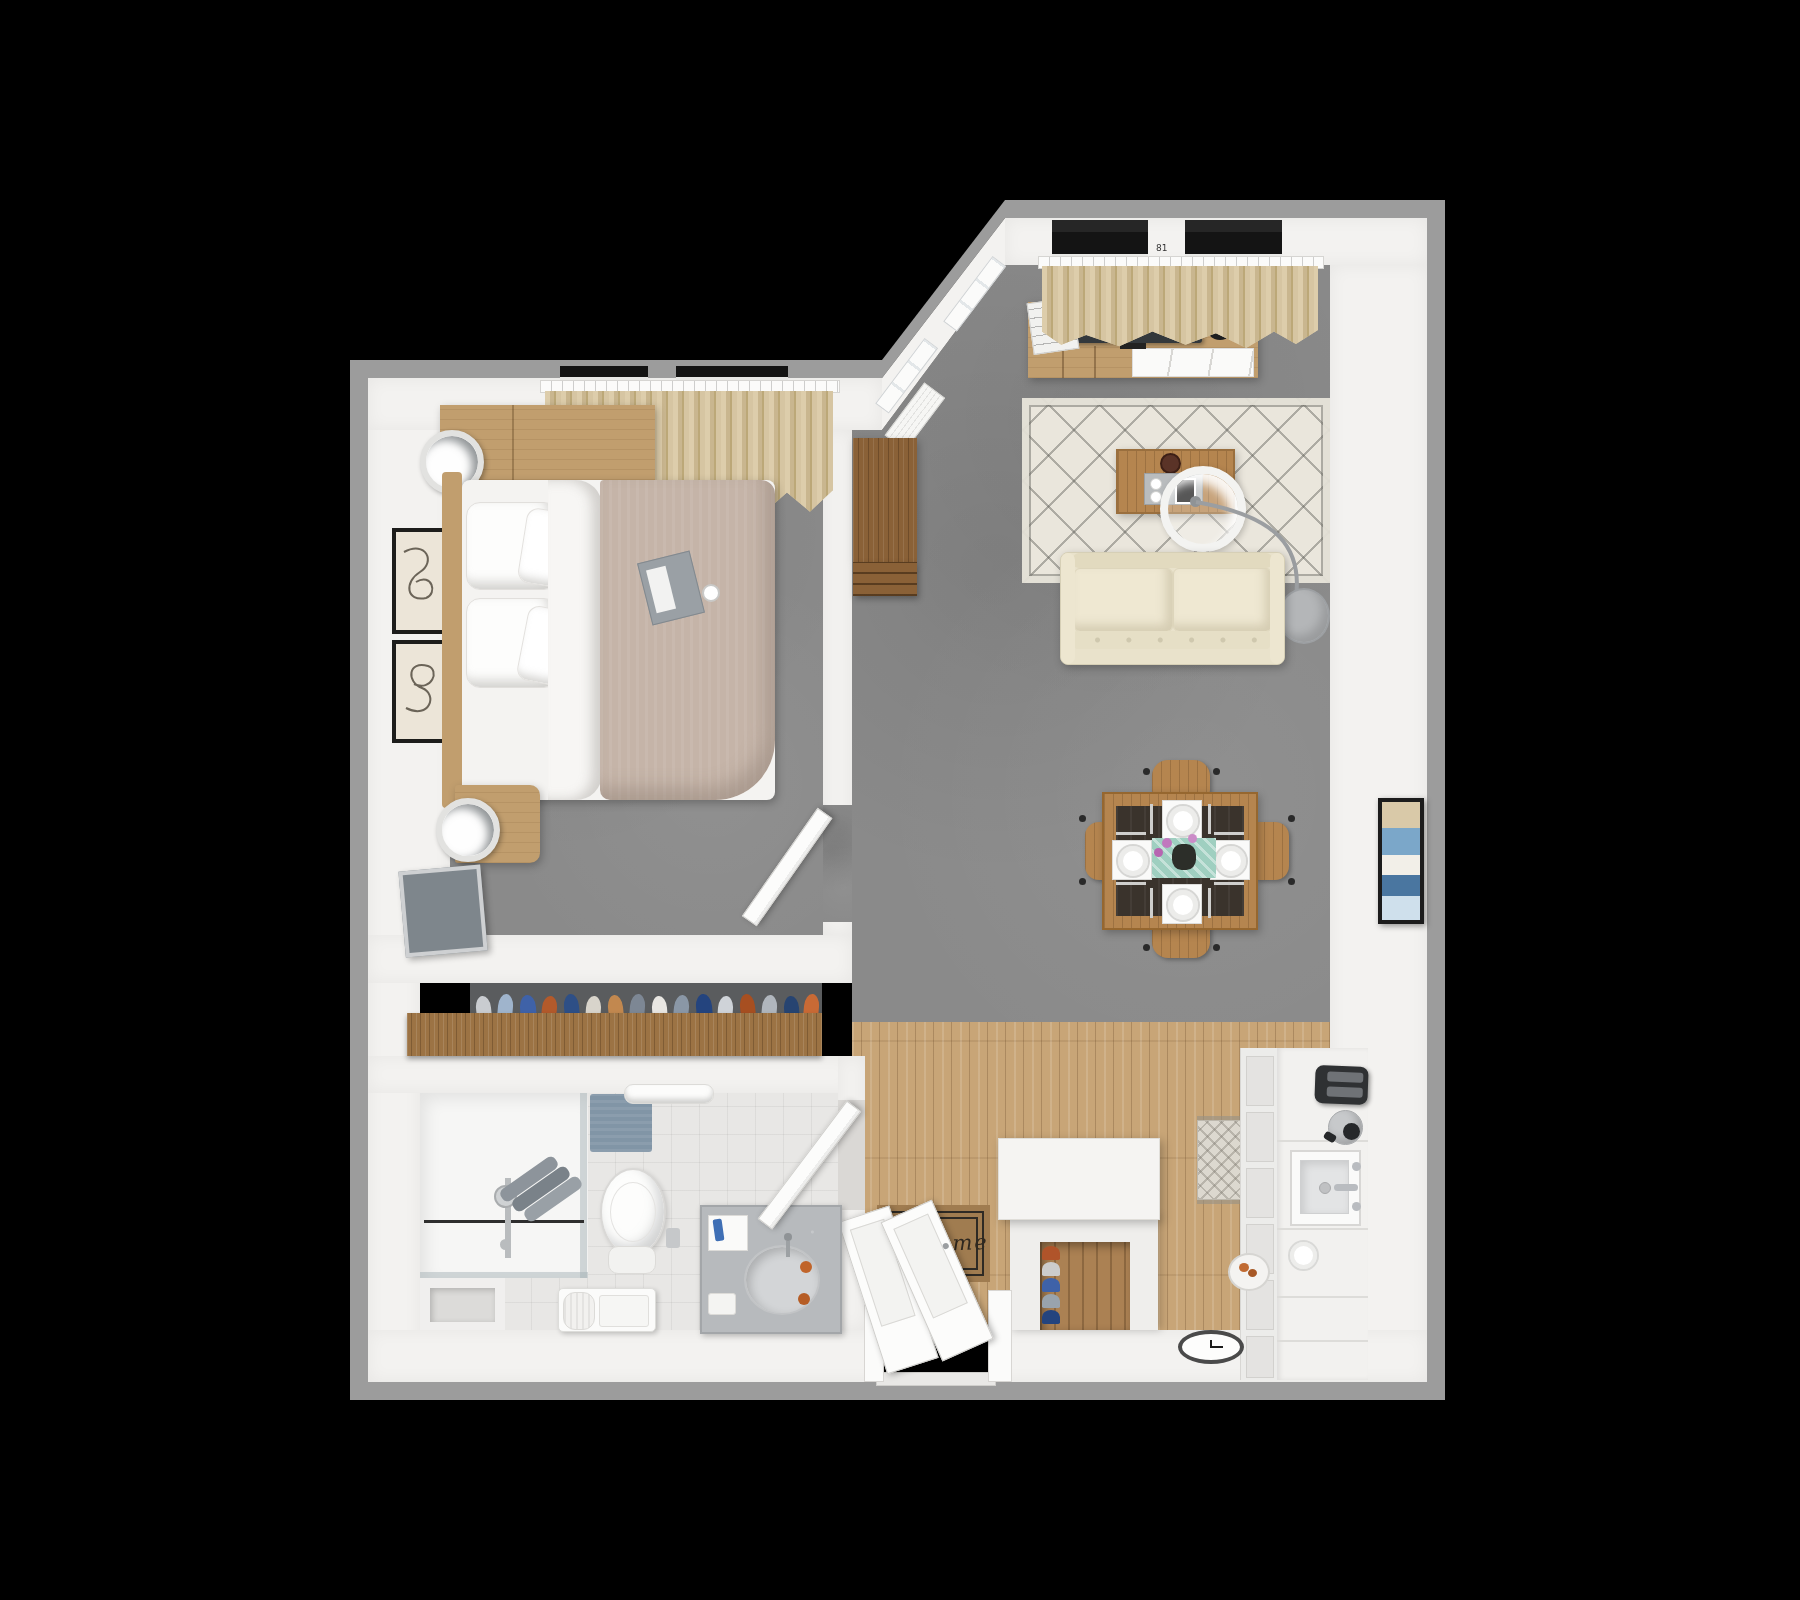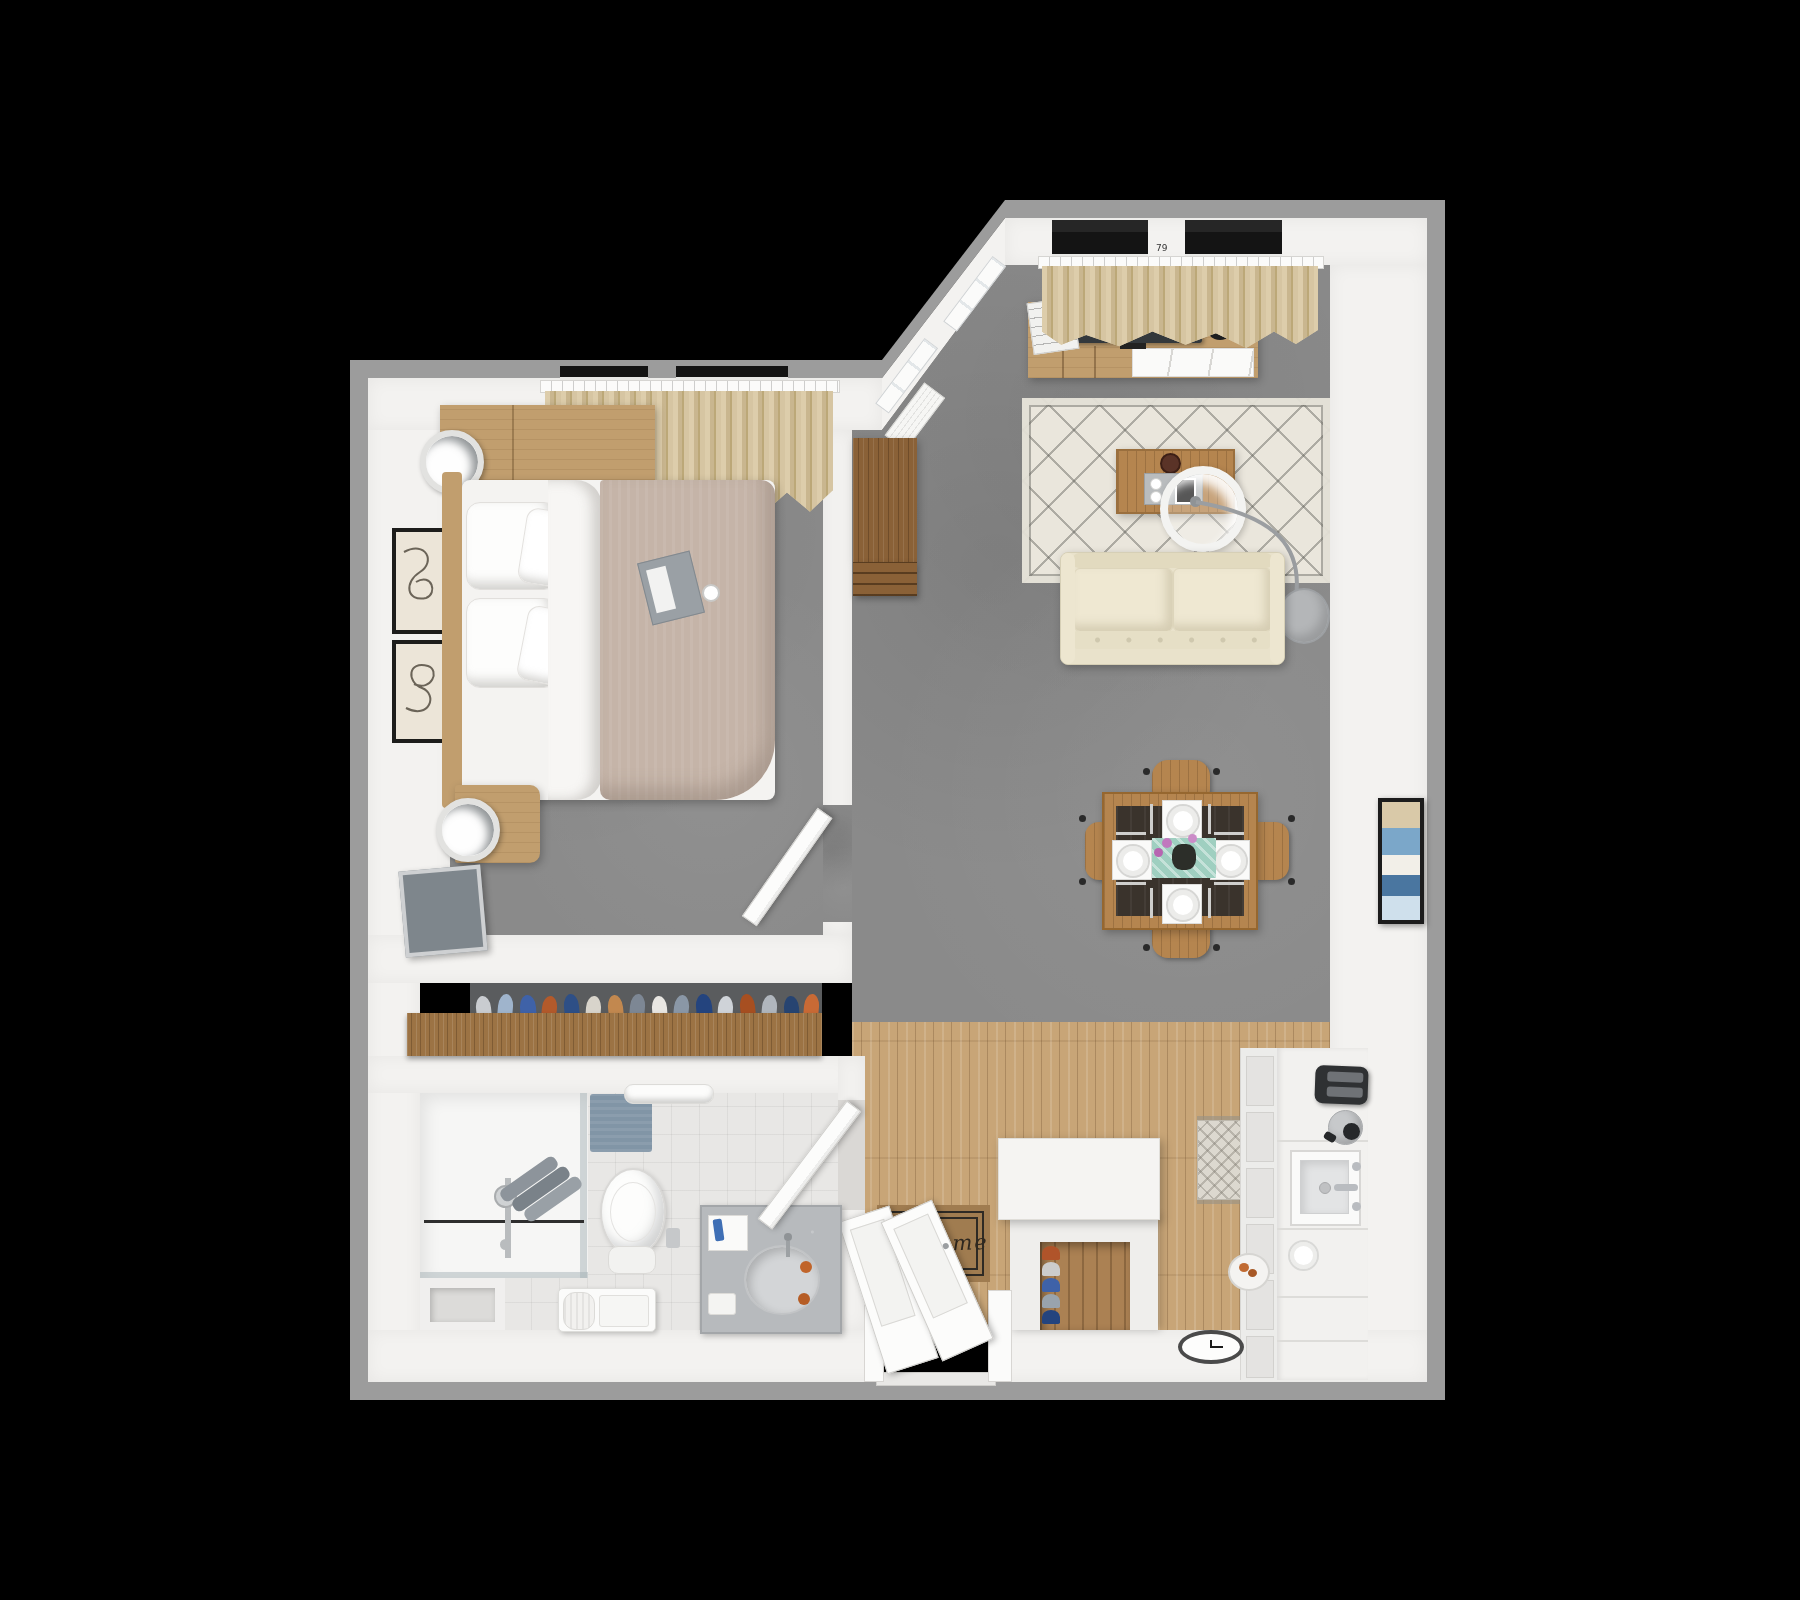--- a/index.html
+++ b/index.html
@@ -160,21 +160,21 @@
   <div class="abs doorpanel" style="left:693px;top:804px;width:130px;height:16px;transform-origin:100% 50%;transform:rotate(-55deg);
               background-image:linear-gradient(0deg, rgba(0,0,0,.06) 0 3px, transparent 3px);"></div>
 
   <div class="abs cabwood shadowed" style="left:853px;top:438px;width:64px;height:124px;"></div>
   <div class="abs" style="left:853px;top:562px;width:64px;height:34px;background:#8a6137;
        background-image:repeating-linear-gradient(0deg, rgba(40,24,8,.5) 0 2px, transparent 2px 11px);box-shadow:2px 3px 6px rgba(0,0,0,.3);"></div>
 
   <div class="abs winslit" style="left:1052px;top:220px;width:96px;height:38px;box-shadow:inset 0 -4px 0 #e8e8e6, inset 0 12px 0 rgba(255,255,255,.08);"></div>
   <div class="abs winslit" style="left:1185px;top:220px;width:97px;height:38px;box-shadow:inset 0 -4px 0 #e8e8e6, inset 0 12px 0 rgba(255,255,255,.08);"></div>
   <div class="abs rail" style="left:1038px;top:256px;width:284px;height:11px;"></div>
-  <div class="abs railmark" style="left:1156px;top:243px;">79</div>
+  <div class="abs railmark" style="left:1156px;top:243px;">81</div>
 
   <div class="abs furnwood shadowed" style="left:1028px;top:302px;width:230px;height:76px;">
     <div class="abs" style="left:34px;top:44px;width:2px;height:32px;background:rgba(80,52,24,.4);"></div>
     <div class="abs" style="left:66px;top:44px;width:2px;height:32px;background:rgba(80,52,24,.4);"></div>
     <div class="abs" style="left:104px;top:46px;width:120px;height:27px;background:#fafaf9;border:1px solid #ddd;
          background-image:repeating-linear-gradient(100deg, transparent 0 38px, #d8d7d4 38px 40px);"></div>
   </div>
   <div class="abs" style="left:1060px;top:303px;width:142px;height:40px;background:#33383c;border-radius:3px;box-shadow:2px 2px 4px rgba(0,0,0,.35);"></div>
   <div class="abs" style="left:1120px;top:343px;width:26px;height:6px;background:#222;"></div>
   <div class="abs" style="left:1030px;top:300px;width:44px;height:50px;background:#f1f1ef;border:1px solid #cfcfcd;transform:rotate(-8deg);

